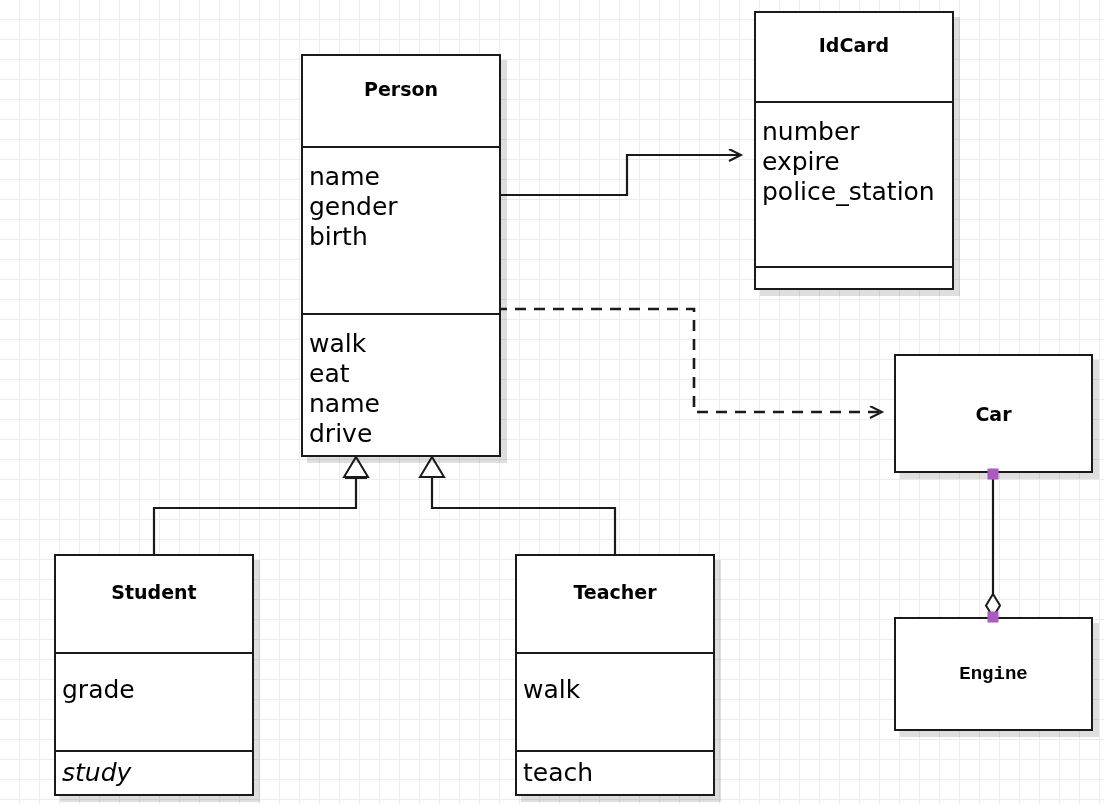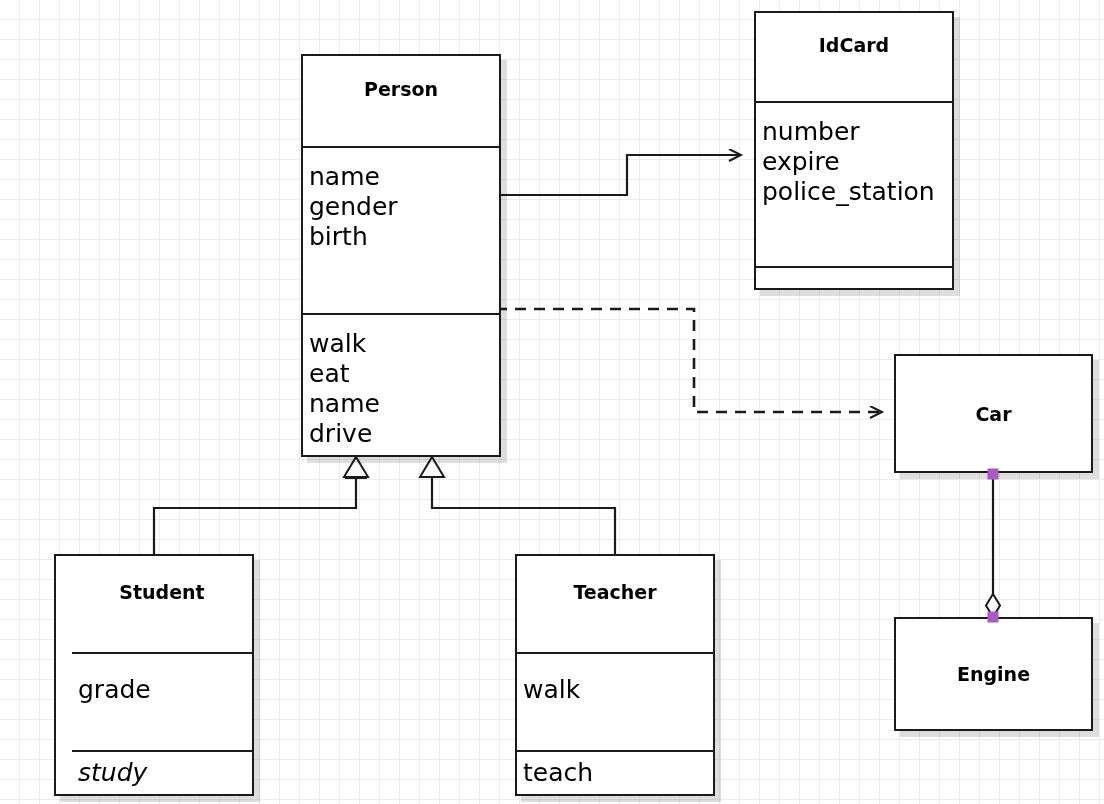--- a/index.html
+++ b/index.html
@@ -134,21 +134,21 @@
   <div class="uml-class" style="left:754px; top:11px; width:200px; height:279px;">
     <div class="uml-title" style="height:76px;">IdCard</div>
     <div class="uml-section" style="height:164px;">
       <div class="uml-member">number</div>
       <div class="uml-member">expire</div>
       <div class="uml-member">police_station</div>
     </div>
     <div class="uml-section" style="flex:1;"></div>
   </div>
 
-  <div class="uml-class" style="left:54px; top:554px; width:200px; height:242px;padding-left:16px;">
+  <div class="uml-class" style="left:54px; top:554px; width:200px; height:242px;">
     <div class="uml-title" style="height:78px;">Student</div>
     <div class="uml-section centered" style="height:80px;">
       <div class="uml-member">grade</div>
     </div>
     <div class="uml-section centered" style="flex:1;font-style:italic;">
       <div class="uml-member">study</div>
     </div>
   </div>
 
   <div class="uml-class" style="left:515px; top:554px; width:200px; height:242px;">
@@ -158,20 +158,20 @@
     </div>
     <div class="uml-section centered" style="flex:1;">
       <div class="uml-member">teach</div>
     </div>
   </div>
 
   <div class="uml-class" style="left:894px; top:354px; width:199px; height:119px;">
     <div class="uml-title" style="flex:1;">Car</div>
   </div>
 
-  <div class="uml-class" style="left:894px; top:617px; width:199px; height:114px;">
+  <div class="uml-class" style="left:894px; top:617px; width:199px; height:114px;font-family:Liberation Mono, monospace;">
     <div class="uml-title" style="flex:1;">Engine</div>
   </div>
 
   <div class="handle" style="left:993px; top:474px;"></div>
   <div class="handle" style="left:993px; top:617px;"></div>
 
 </div>
 
 </body></html>

